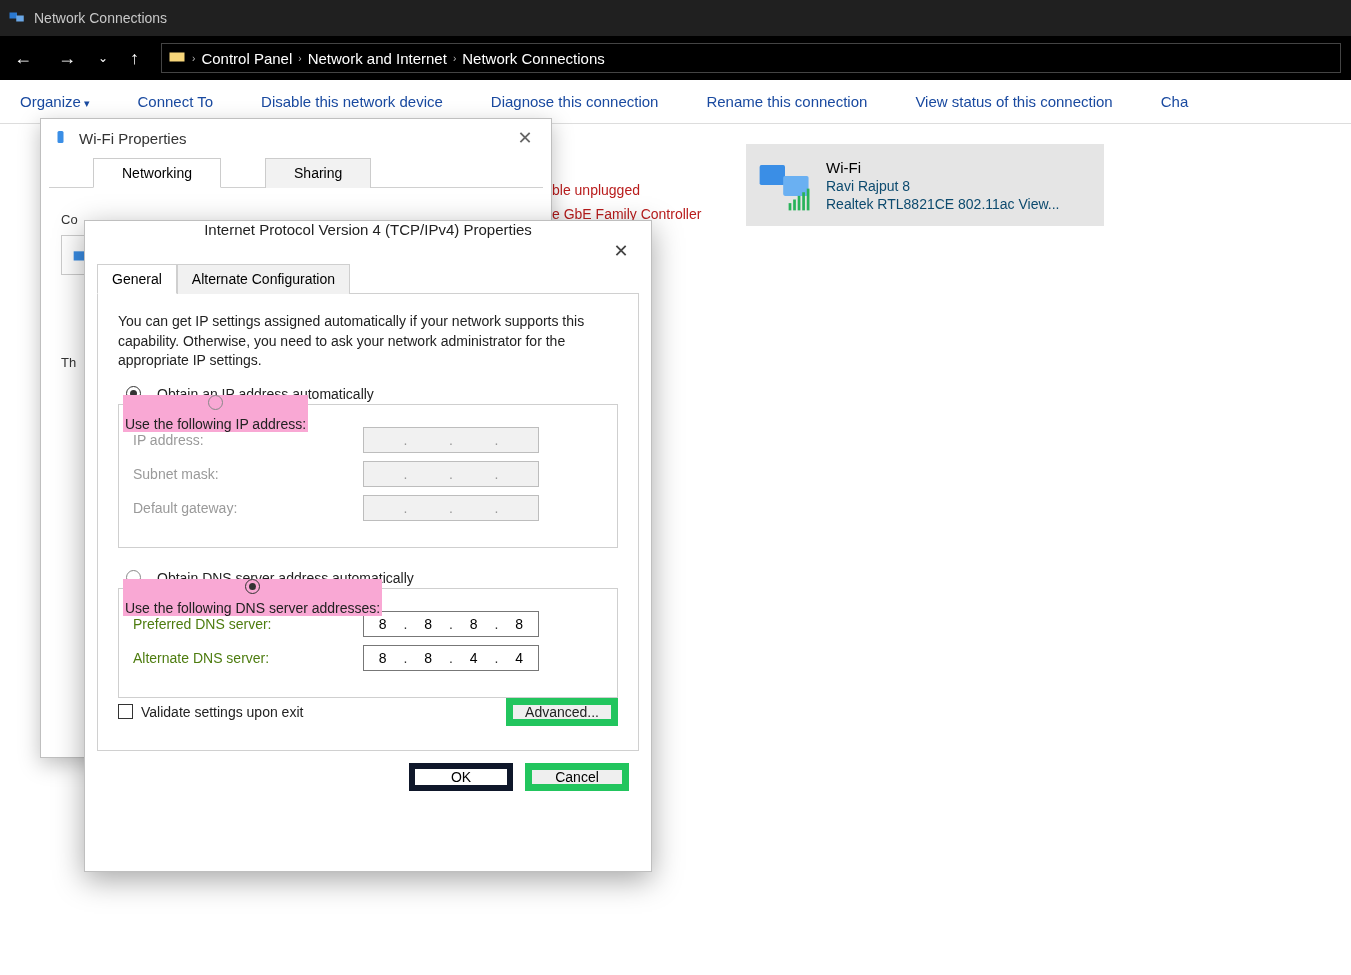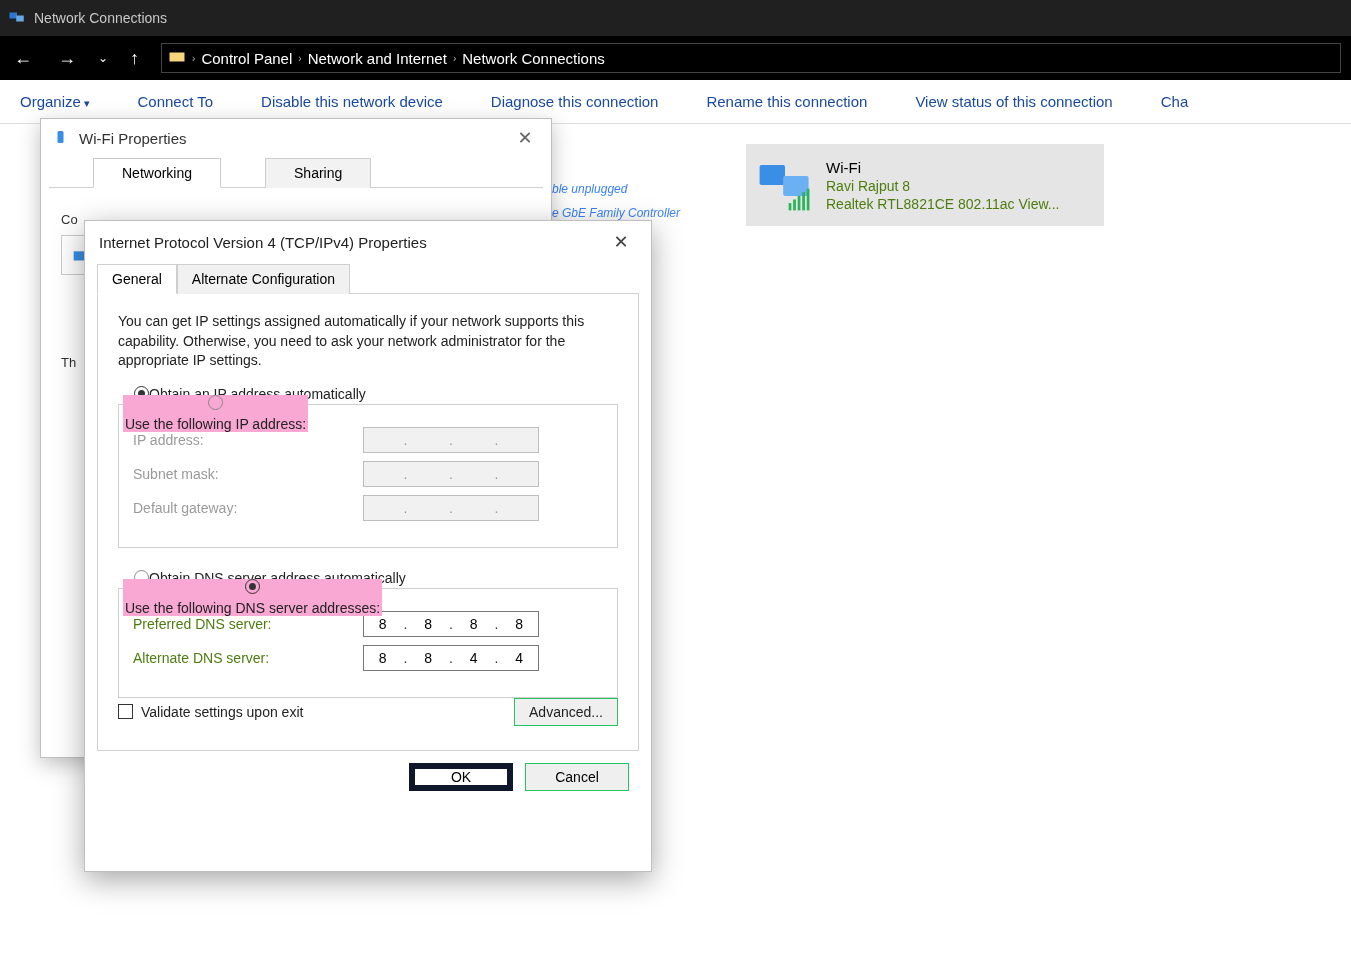--- a/index.html
+++ b/index.html
@@ -67,28 +67,27 @@
     position: absolute;
     left: 746px; top: 20px;
     width: 358px; height: 82px;
     background: #e5e5e5;
     display: flex; align-items: center;
     padding: 6px 10px; gap: 12px;
   }
   .conn-icon { width: 58px; height: 58px; }
   .conn-text { display: flex; flex-direction: column; gap: 2px; font-size: 15px; }
   .conn-text .title { color: #000; }
-  .conn-text .sub   { color: #4d7c0f; font-size: 14px; }
+  .conn-text .sub   { color: #0c4a6e; font-size: 14px; }
 
   .bgtext {
     position: absolute;
     left: 552px;
-    font-size: 12px;
-    color: #3b82f6;
-    font-style: italic;
+    font-size: 14px;
+    color: #b91c1c;
   }
 
   
   .wifiprops {
     position: absolute;
     left: 40px; top: 118px;
     width: 512px; height: 640px;
     background: #fff;
     border: 1px solid #bfbfbf;
     box-shadow: 0 6px 20px rgba(0,0,0,.25);
@@ -133,21 +132,21 @@
     width: 568px; height: 652px;
     background: #fff;
     border: 1px solid #bfbfbf;
     box-shadow: 0 8px 28px rgba(0,0,0,.35);
     z-index: 10;
   }
   .ipv4 .hdr {
     height: 42px;
     display: flex; align-items: center;
     padding: 0 14px;
-    font-size: 15px; color: #222;
+    font-size: 15px; color: #222; flex-direction: column;
   }
   .ipv4 .closebtn {
     margin-left: auto;
     font-size: 18px; color: #444;
     width: 32px; height: 32px;
     display: flex; align-items: center; justify-content: center;
   }
   .ipv4 .tabstrip {
     display: flex; margin: 0 12px;
     border-bottom: 1px solid #d0d0d0;
@@ -165,22 +164,22 @@
     border: 1px solid #d0d0d0;
     border-top: none;
     margin: 0 12px 12px 12px;
     padding: 18px 20px 24px 20px;
     font-size: 14px;
     color: #222;
   }
   .ipv4 .desc { line-height: 1.4; margin-bottom: 15px; }
 
   .radio-line {
-    display: flex; gap: 0;
-    margin: 4px 16px;
+    display: flex; gap: 16px;
+    margin: 4px 8px;
     font-size: 14px;
   }
   .radio {
     width: 15px; height: 15px;
     border: 1.5px solid #333;
     border-radius: 50%;
     display: flex; align-items: center; justify-content: center;
   }
   .radio.checked::after {
     content: ""; width: 7px; height: 7px;
@@ -225,21 +224,21 @@
   .chk-line {
     display: flex; align-items: center; gap: 8px;
     margin-top: 18px;
   }
   .chkbox { width: 15px; height: 15px; border: 1.5px solid #333; }
 
   .btn {
     height: 28px;
     min-width: 104px;
     background: #efefef;
-    border: 1px solid #22c55e;
+    border: 7px solid #22c55e;
     display: inline-flex;
     align-items: center; justify-content: center;
     font-size: 14px; padding: 0 12px;
   }
   .btn.primary { border: 6px solid #0f172a; background: #fff; }
 
   .dlg-buttons {
     display: flex; gap: 12px;
     justify-content: flex-end;
     margin: 6px 22px 16px 0;

